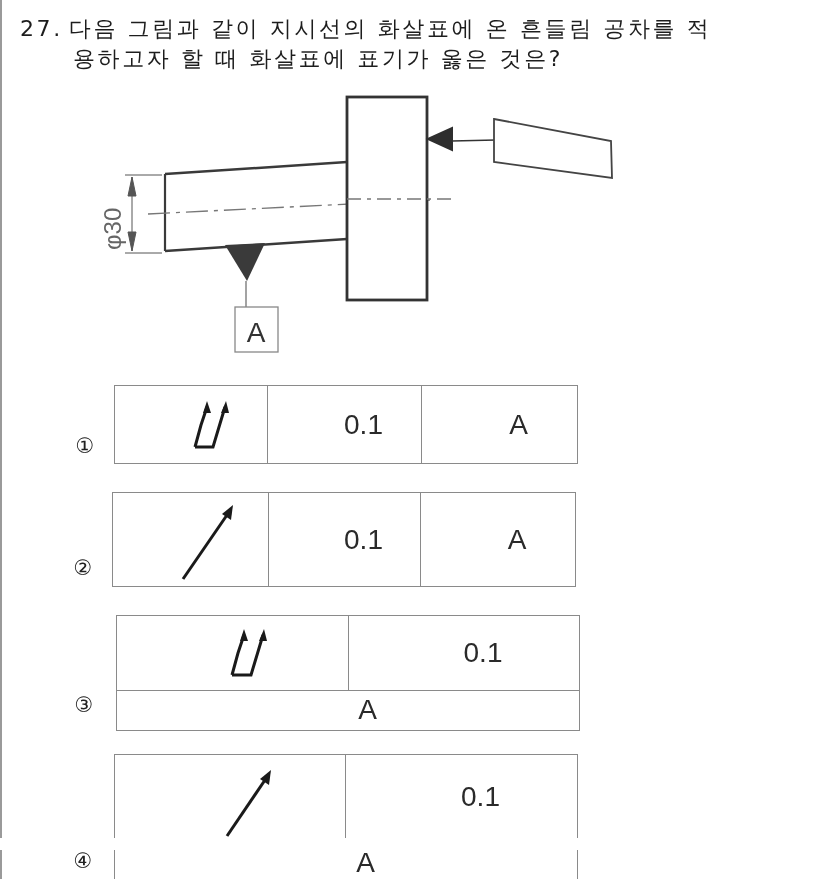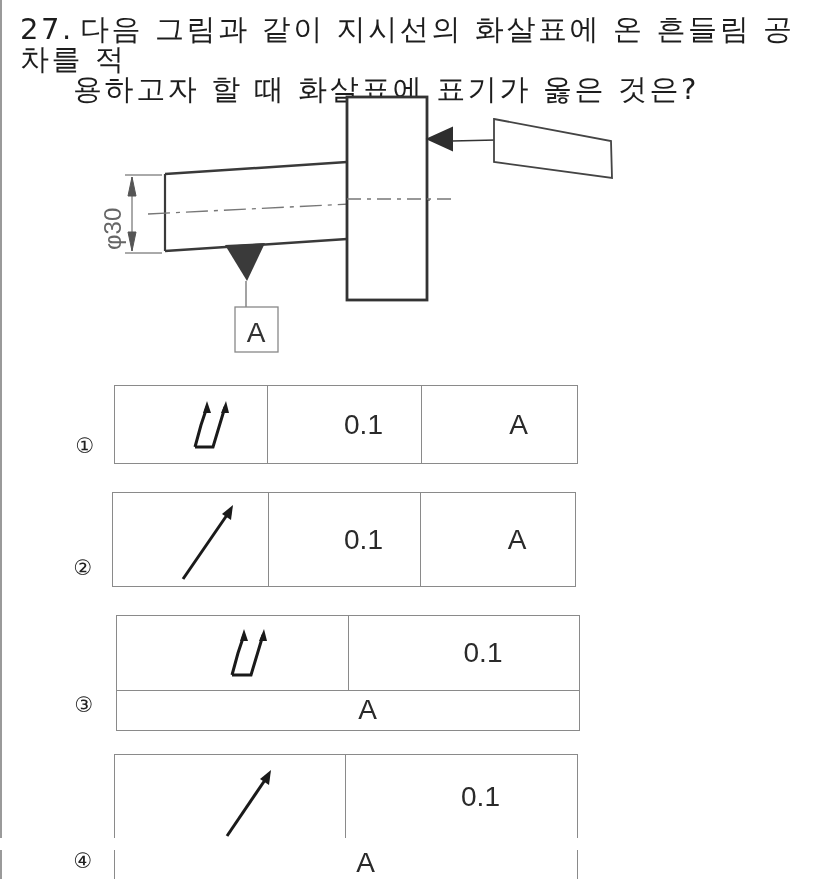--- a/index.html
+++ b/index.html
@@ -1,20 +1,20 @@
 <!DOCTYPE html>
 <html><head>
 <meta charset="utf-8">
 <style>
   html, body { margin:0; padding:0; background:#ffffff; }
   body { width:826px; height:879px; position:relative; overflow:hidden;
          font-family:"DejaVu Sans", "Liberation Sans", sans-serif; color:#222; }
   .left-rule { position:absolute; left:0; top:0; width:2px; height:879px; background:#9a9a9a; }
   .left-rule-gap { position:absolute; left:0; top:838px; width:2px; height:12px; background:#fff; }
-  .question { position:absolute; left:20px; top:14px; font-size:29px; line-height:30px; letter-spacing:2.6px; color:#1d1d1d; }
+  .question { position:absolute; left:20px; top:14px; font-size:22px; line-height:30px; letter-spacing:2.6px; color:#1d1d1d; }
   .question .num { margin-right:6px; }
   .question .line2 { display:block; padding-left:53px; }
   .figure { position:absolute; left:0; top:0; width:826px; height:879px; }
   .fig-text { font-family:"Liberation Sans", sans-serif; }
   .option-marker { position:absolute; font-size:21px; color:#222; width:26px; height:26px; line-height:26px; text-align:center; }
   .fcf { position:absolute; border:1.5px solid #8a8a8a; box-sizing:border-box; }
   .cell { position:absolute; top:0; bottom:0; box-sizing:border-box; display:flex; align-items:center; justify-content:center;
           font-family:"Liberation Sans", sans-serif; font-size:28px; color:#2a2a2a;padding-left:39px; }
   .vdiv { position:absolute; top:0; bottom:0; width:0; border-left:1.5px solid #8a8a8a; }
   .hdiv { position:absolute; left:0; right:0; height:0; border-top:1.5px solid #8a8a8a; }

